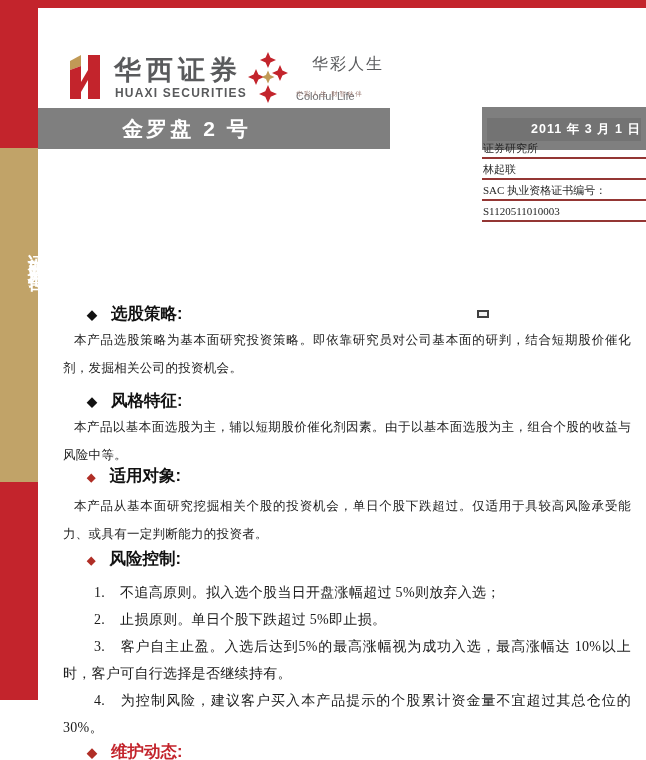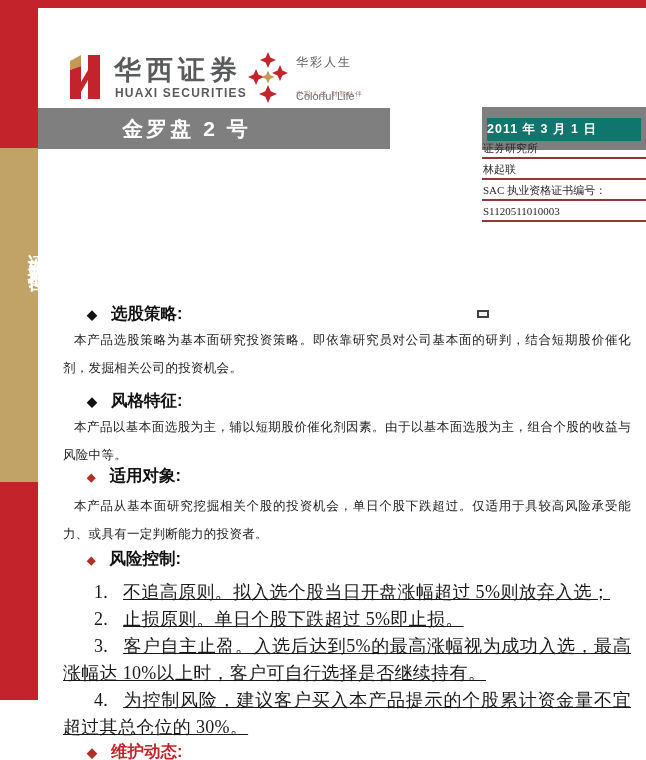--- a/index.html
+++ b/index.html
@@ -17,56 +17,56 @@
     position:absolute; left:0; top:240px; width:38px; text-align:center;
     writing-mode:vertical-rl; text-orientation:upright;
     color:#ffffff; font-size:17px; font-weight:bold; letter-spacing:4px;
     left:10px; font-family:"Liberation Serif", serif;
   }
   
   .hx-logo { position:absolute; left:68px; top:52px; }
   .hx-cn { position:absolute; left:114px; top:52px; font-size:27px; font-weight:600; color:#595a5c; letter-spacing:5px; }
   .hx-en { position:absolute; left:115px; top:86px; font-size:12px; font-weight:bold; color:#595a5c; letter-spacing:1.2px; font-family:"Liberation Sans", sans-serif; }
   .cl-logo { position:absolute; left:246px; top:50px; }
-  .cl-cn { position:absolute; left:296px; top:54px; font-size:12px; color:#595a5c; letter-spacing:2px; }
+  .cl-cn { position:absolute; left:312px; top:54px; font-size:16px; color:#595a5c; letter-spacing:2px; }
   .cl-en { position:absolute; left:296px; top:90px; font-size:11px; color:#6d6e71; font-family:"Liberation Sans", sans-serif; }
   .cl-slogan { position:absolute; left:296px; top:90px; font-size:6.5px; color:#9b7b74; letter-spacing:1.5px; }
   
   .banner-left {
     position:absolute; left:38px; top:108px; width:352px; height:41px; background:#7f7f7f;
     display:flex; align-items:center; justify-content:center; padding-right:55px;
   }
   .banner-title {
     color:#ffffff; font-size:21px; font-weight:bold; letter-spacing:3px;
     font-family:"Liberation Sans", sans-serif;
   }
   .banner-right { position:absolute; left:482px; top:107px; width:164px; height:43px; background:#7f7f7f; }
   .date-box {
-    position:absolute; left:487px; top:118px; width:154px; height:23px; background:#0f766e;
-    display:flex; align-items:center; justify-content:flex-start;
+    position:absolute; left:487px; top:118px; width:154px; height:23px; background:#737373;
+    display:flex; align-items:center; justify-content:flex-end;
   }
   .date-text { color:#ffffff; font-size:12.5px; font-weight:bold; font-family:"Liberation Sans", sans-serif; letter-spacing:1px; }
   
   .info-panel { position:absolute; left:482px; top:138px; width:164px; }
   .info-row {
     font-size:11px; color:#262626; padding:4px 1px 2px 1px;
     border-bottom:2px solid #943634; line-height:13px;
   }
   
   .obj-marker { position:absolute; left:477px; top:310px; width:12px; height:8px; border:2px solid #404040; background:#f2f2f2; }
   .heading { position:absolute; left:63px; width:560px; padding-left:24px; font-weight:bold; font-size:16.5px; color:#111111; font-family:"Liberation Sans", sans-serif; }
   .heading .diam { display:inline-block; margin-right:14px; }
   .diam-black { color:#111111; font-size:13px; }
   .diam-red { color:#b02e26; font-size:11px; }
   .heading-red { color:#c3242c; }
   .para {
     position:absolute; left:63px; width:568px; font-size:12.5px; line-height:28px;
     text-indent:11px; text-align:justify; color:#1a1a1a; letter-spacing:0.3px;
   }
-  .rlist { position:absolute; left:63px; width:568px; list-style:none; font-size:18px; color:#1a1a1a; letter-spacing:0.3px;text-decoration:underline; }
+  .rlist { position:absolute; left:63px; width:568px; list-style:none; font-size:14px; color:#1a1a1a; letter-spacing:0.3px; }
   .rlist li { line-height:27px; text-indent:31px; text-align:justify; }
   .rlist .num { display:inline-block; margin-right:15px; text-indent:0; }
 </style>
 </head>
 <body>
 
 <div id="page">
 
   <div class="top-bar"></div>
   <div class="rail-red-top"></div>

